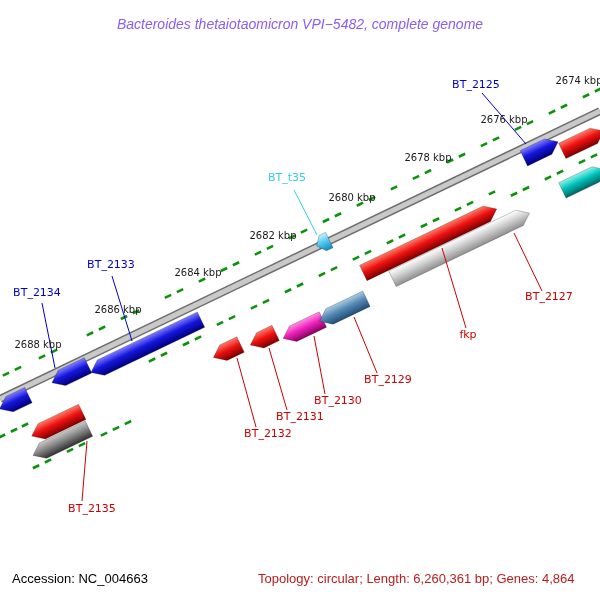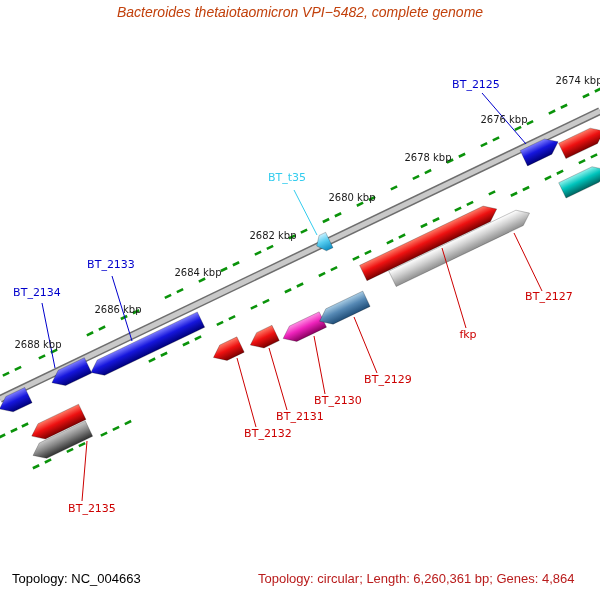--- a/index.html
+++ b/index.html
@@ -1,19 +1,19 @@
 <!DOCTYPE html>
 <html><head>
 <meta charset="utf-8">
 <style>
   html,body{margin:0;padding:0;background:#ffffff;}
   .frame{position:relative;width:600px;height:600px;background:#ffffff;overflow:hidden;
          font-family:"Liberation Sans", sans-serif;}
-  .map-title{position:absolute;top:4px;left:0;width:600px;text-align:center;
-             font-style:italic;font-size:14px;color:#c2410c;}
+  .map-title{position:absolute;top:16px;left:0;width:600px;text-align:center;
+             font-style:italic;font-size:14px;color:#8b5cf6;}
   #map{position:absolute;left:0;top:0;}
   .footer-accession{position:absolute;left:12px;top:571px;font-size:13px;color:#000;}
   .footer-stats{position:absolute;left:258px;top:571px;font-size:13px;color:#b91c1c;}
   svg text{font-family:"DejaVu Sans", sans-serif;}
 </style>
 </head>
 <body>
 
 <div class="frame">
   <svg id="map" width="600" height="600" viewBox="0 0 600 600">
@@ -172,15 +172,15 @@
       <text x="579" y="84" fill="#1a1a1a" font-size="10" text-anchor="middle">2674 kbp</text>
       <text x="504" y="123" fill="#1a1a1a" font-size="10" text-anchor="middle">2676 kbp</text>
       <text x="428" y="161" fill="#1a1a1a" font-size="10" text-anchor="middle">2678 kbp</text>
       <text x="352" y="201" fill="#1a1a1a" font-size="10" text-anchor="middle">2680 kbp</text>
       <text x="273" y="239" fill="#1a1a1a" font-size="10" text-anchor="middle">2682 kbp</text>
       <text x="198" y="276" fill="#1a1a1a" font-size="10" text-anchor="middle">2684 kbp</text>
       <text x="118" y="313" fill="#1a1a1a" font-size="10" text-anchor="middle">2686 kbp</text>
       <text x="38" y="348" fill="#1a1a1a" font-size="10" text-anchor="middle">2688 kbp</text>
     </svg>
   <div class="map-title">Bacteroides thetaiotaomicron VPI−5482, complete genome</div>
-  <div class="footer-accession">Topology: NC_004663</div>
+  <div class="footer-accession">Accession: NC_004663</div>
   <div class="footer-stats">Topology: circular; Length: 6,260,361 bp; Genes: 4,864</div>
 </div>
 
 </body></html>

